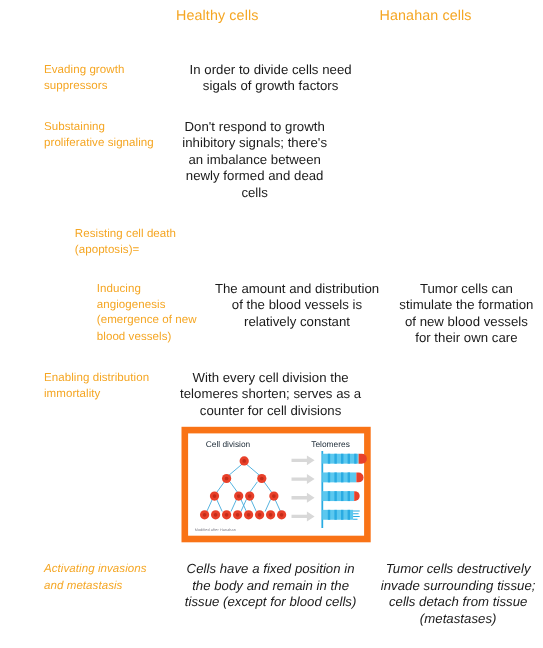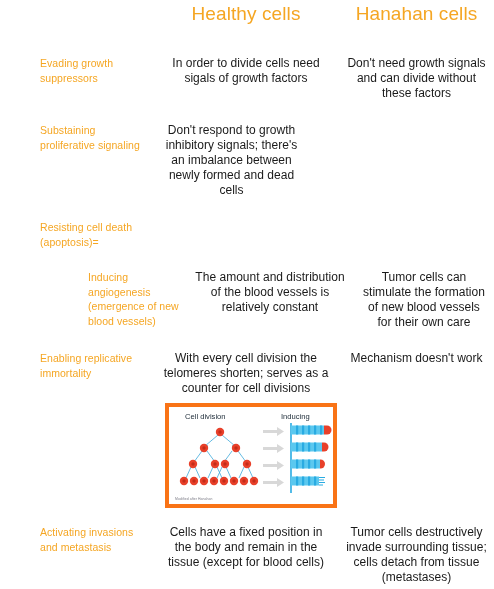--- a/index.html
+++ b/index.html
@@ -25,26 +25,25 @@
   .row { display: flex; align-items: flex-start; }
 
   .col-label   { width: 155px; padding-left: 6px;  padding-right: 6px; }
   .col-healthy { width: 185px; padding-left: 5px;  padding-right: 8px; }
   .col-cancer  { width: 154px; padding-left: 5px;  padding-right: 6px; }
 
   
   .hdr-row { height: 40px; padding-top: 5px; }
   .hdr {
     color: #F5A623;
-    font-size: 19px;
+    font-size: 13px;
     line-height: 17px;
     font-weight: 400;
     letter-spacing: 0.1px;
     white-space: nowrap;
-    text-align: center;
   }
 
   
   .rlabel {
     color: #F5A623;
     font-size: 10.5px;
     line-height: 14.5px;
     letter-spacing: 0.05px;
     padding-left: 34px;
   }
@@ -52,32 +51,32 @@
     color: #1a1a1a;
     font-size: 12px;
     line-height: 15px;
     letter-spacing: 0.02px;
     text-align: center;
   }
 
   
   .r1 { padding-top: 16px; }
   .r2 { padding-top: 22px; }
-  .r3 { padding-top: 22px; }
+  .r3 { padding-top: 22px; margin-left: 28px; }
   .r4 { padding-top: 21px; margin-left: 48px; }
   .r5 { padding-top: 21px; }
-  .r6 { padding-top: 17px; }
+  .r6 { padding-top: 17px; font-style: italic; }
 
   
   .figwrap { padding-left: 5px; padding-top: 7px; }
   .fig {
     position: relative;
     width: 172px; height: 105px;
     background: #ffffff;
-    border: 4px solid #f97316;
+    border: 6px solid #f97316;
   }
   .fig-title {
     position: absolute;
     top: 5px;
     font-size: 7.6px;
     color: #23313d;
     font-family: "Liberation Sans", sans-serif;
     white-space: nowrap;
   }
   .fig-title.left  { left: 16px; }
@@ -111,23 +110,20 @@
       </div>
     </div>
 
     <div class="row r1">
       <div class="col-label">
         <div class="rlabel">Evading growth suppressors</div>
       </div>
       <div class="col-healthy">
         <div class="cell">In order to divide cells need sigals of growth factors</div>
       </div>
-      <div class="col-cancer">
-        <div class="cell">Don't need growth signals and can divide without these factors</div>
-      </div>
     </div>
 
     <div class="row r2">
       <div class="col-label">
         <div class="rlabel">Substaining proliferative signaling</div>
       </div>
       <div class="col-cancer">
         <div class="cell">Don't respond to growth inhibitory signals; there's an imbalance between newly formed and dead cells</div>
       </div>
     </div>
@@ -145,30 +141,30 @@
       <div class="col-healthy">
         <div class="cell">The amount and distribution of the blood vessels is relatively constant</div>
       </div>
       <div class="col-cancer">
         <div class="cell">Tumor cells can stimulate the formation of new blood vessels for their own care</div>
       </div>
     </div>
 
     <div class="row r5">
       <div class="col-label">
-        <div class="rlabel">Enabling replicative immortality</div>
+        <div class="rlabel">Enabling distribution immortality</div>
       </div>
       <div class="col-healthy">
         <div class="cell">With every cell division the telomeres shorten; serves as a counter for cell divisions</div>
 
         <div class="figwrap">
           <div class="fig">
 
             <div class="fig-title left">Cell division</div>
-            <div class="fig-title right">Inducing</div>
+            <div class="fig-title right">Telomeres</div>
 
             <svg width="172" height="105" viewBox="0 0 172 105">
               <g stroke="#3FA9DB" stroke-width="0.8" fill="none">
 
                 <path d="M49,28 L36,39" marker-end=""></path>
                   <path d="M53,28 L66,39"></path>
 
                 <path d="M33,44 L25,55"></path>
                   <path d="M38,44 L46,55"></path>
                 <path d="M63,44 L55,55"></path>
@@ -277,23 +273,20 @@
                   <line x1="150" y1="75.5" x2="156" y2="75.5"></line>
                   <line x1="150" y1="78" x2="154" y2="78"></line>
                 </g>
               </g>
             </svg>
 
             <div class="fig-credit">Modified after Hanahan</div>
           </div>
         </div>
       </div>
-      <div class="col-cancer">
-        <div class="cell">Mechanism doesn't work</div>
-      </div>
     </div>
 
     <div class="row r6">
       <div class="col-label">
         <div class="rlabel">Activating invasions and metastasis</div>
       </div>
       <div class="col-healthy">
         <div class="cell">Cells have a fixed position in the body and remain in the tissue (except for blood cells)</div>
       </div>
       <div class="col-cancer">

